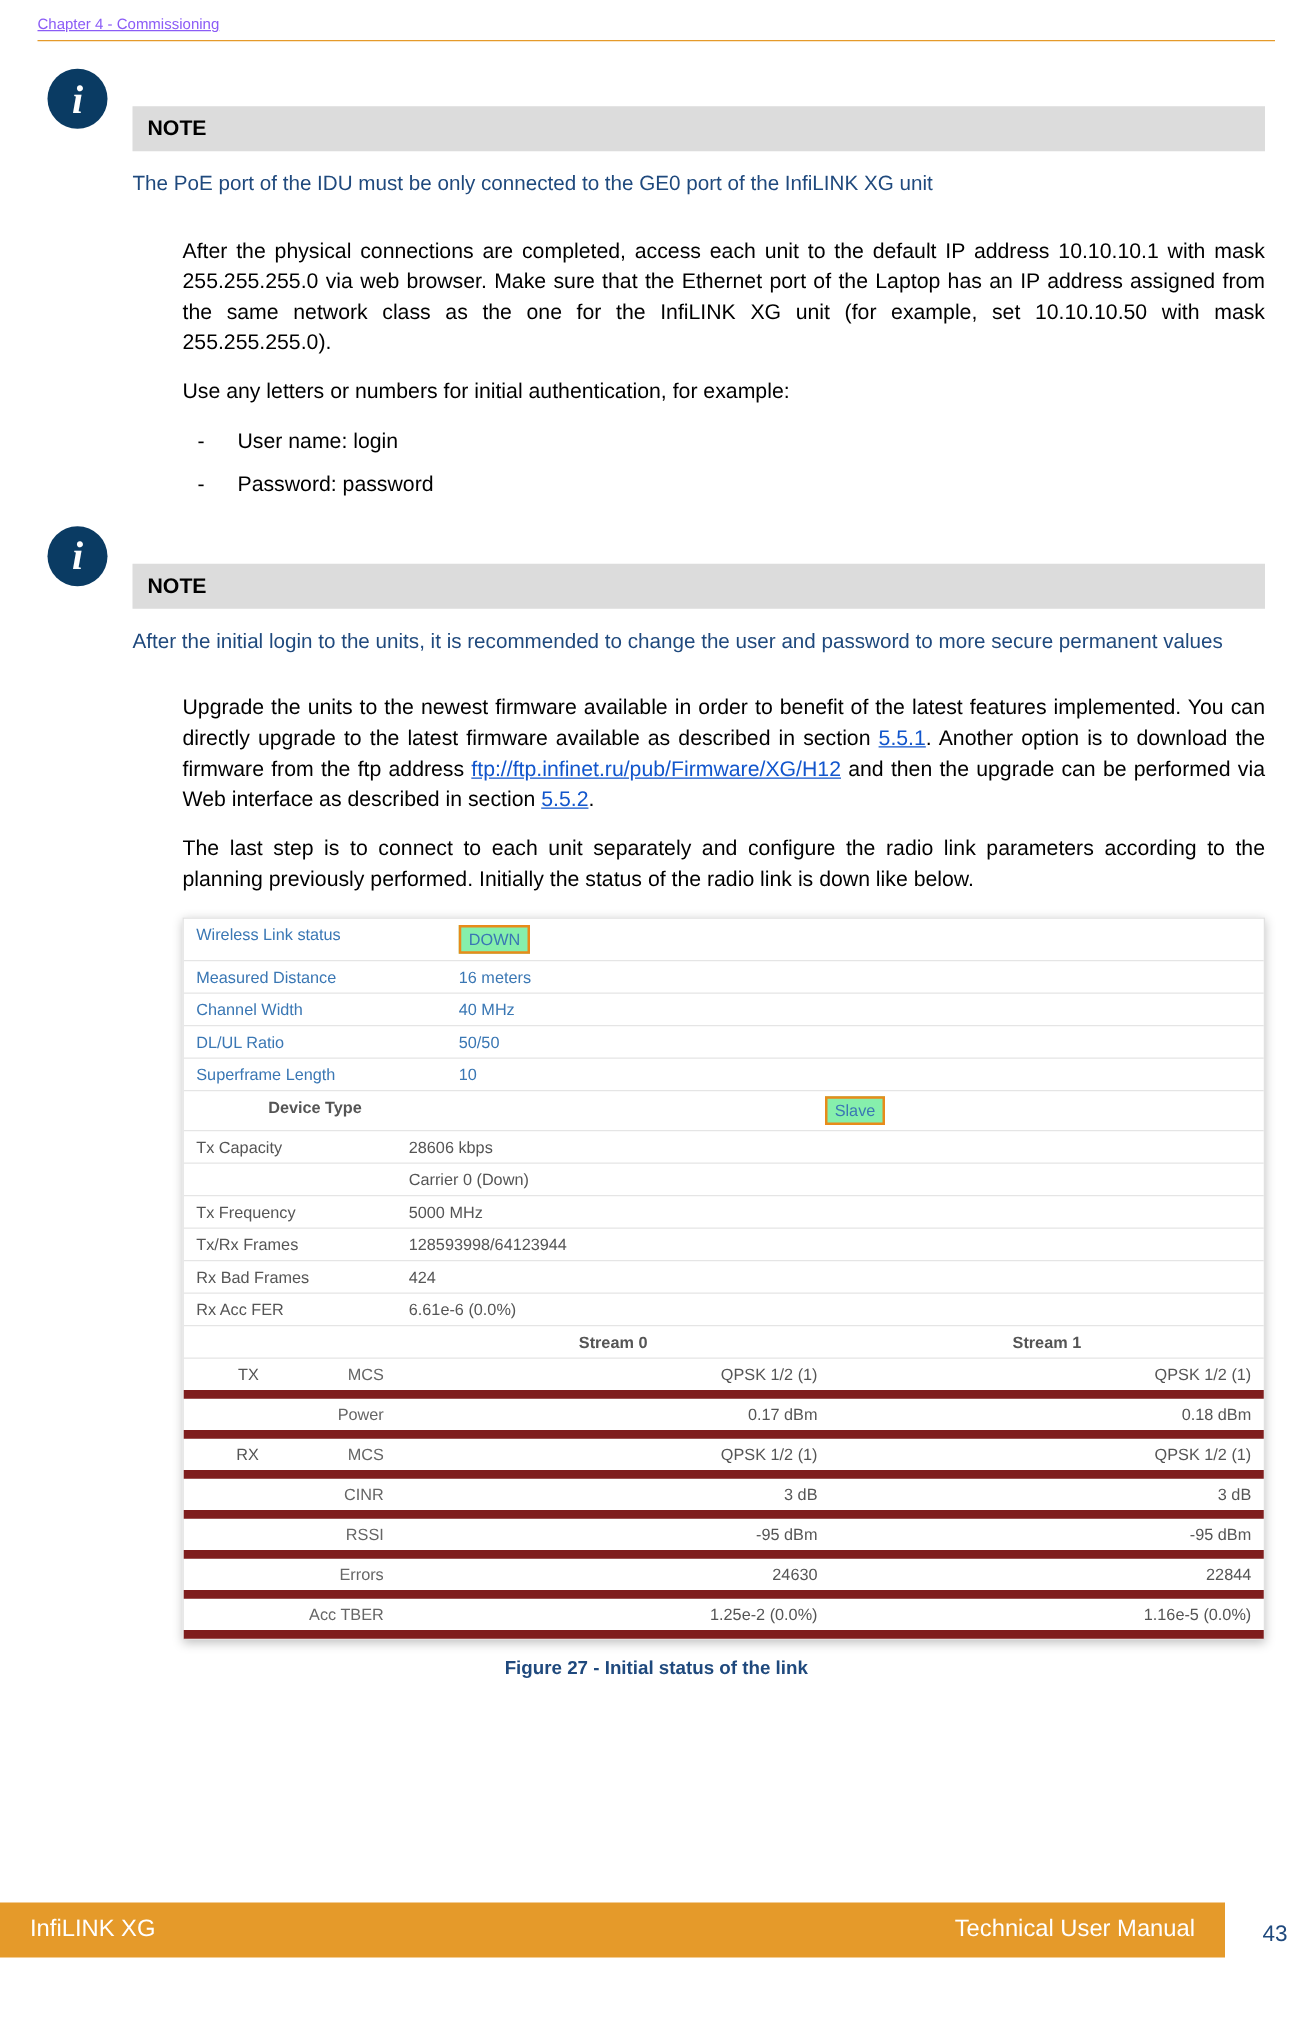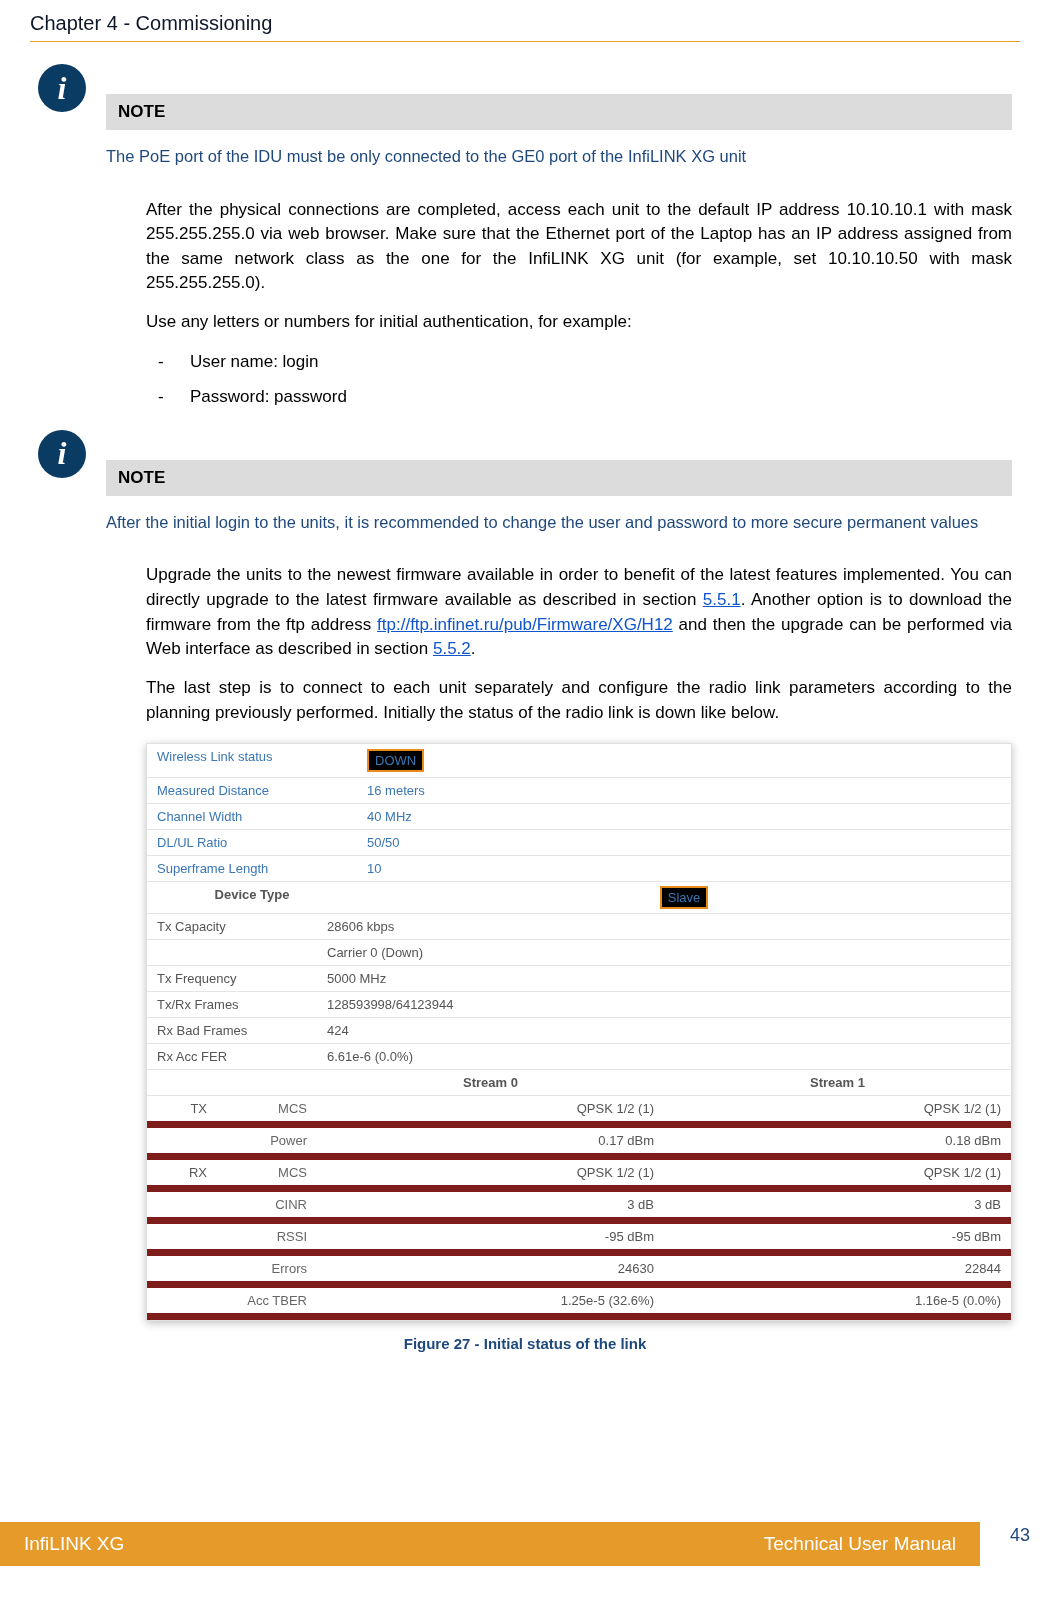--- a/index.html
+++ b/index.html
@@ -8,22 +8,23 @@
     font-size: 16px;
     color: #000;
     background: #fff;
     width: 1050px;
     margin: 0 auto;
     position: relative;
     min-height: 1614px;
   }
   .page-header {
     padding: 12px 30px 6px;
-    font-size: 20px;
-    color: #0f172a;
+    font-size: 12px;
+    color: #8b5cf6;
+    text-decoration: underline;
   }
   .header-line {
     margin: 0 30px;
     border: none;
     border-bottom: 1.5px solid #e59a2a;
   }
   .content {
     padding: 20px 38px 110px 38px;
   }
   .note-block {
@@ -99,21 +100,21 @@
     color: #555;
     border: 1px solid #e1e1e1;
   }
   .ls-row { display: flex; border-bottom: 1px solid #e5e5e5; }
   .ls-label { width: 210px; padding: 5px 10px; color: #666; }
   .ls-label.blue { color: #3a77b4; }
   .ls-val { flex: 1; padding: 5px 10px; color: #3a77b4; }
   .ls-box-highlight {
     border: 2px solid #e88b1a;
     padding: 2px 6px;
-    background: #000000;
+    background: #86efac;
     color: #3a77b4;
     display: inline-block;
   }
 
   .dev-row { display: flex; border-bottom: 1px solid #e5e5e5; }
   .dev-label { width: 210px; padding: 5px 10px; text-align: center; font-weight: bold; color: #555; }
   .dev-slave { flex: 1; padding: 4px 10px; text-align: center; }
 
   .wide-row { display: flex; border-bottom: 1px solid #e5e5e5; }
   .wide-label { width: 170px; padding: 5px 10px; color: #555; }
@@ -139,21 +140,21 @@
     display: flex;
     align-items: center;
     justify-content: space-between;
     padding: 0 24px;
     color: #fff;
     font-size: 19px;
     width: 980px;
   }
   .page-num {
     position: absolute;
-    bottom: 68px;
+    bottom: 56px;
     right: 20px;
     color: #1f497d;
     font-size: 18px;
   }
 </style>
 </head>
 <body>
 
 <div class="page-header">Chapter 4 - Commissioning</div>
 <hr class="header-line">
@@ -282,21 +283,21 @@
         </div>
         <div class="stream-row">
           <div class="col-a"></div>
           <div class="col-b">Errors</div>
           <div class="col-c">24630</div>
           <div class="col-c">22844</div>
         </div>
         <div class="stream-row">
           <div class="col-a"></div>
           <div class="col-b">Acc TBER</div>
-          <div class="col-c">1.25e-5 (32.6%)</div>
+          <div class="col-c">1.25e-2 (0.0%)</div>
           <div class="col-c">1.16e-5 (0.0%)</div>
         </div>
       </div>
   </div>
 
   <div class="figure-caption">Figure 27 - Initial status of the link</div>
 
 </div>
 
 <div class="footer-bar">

